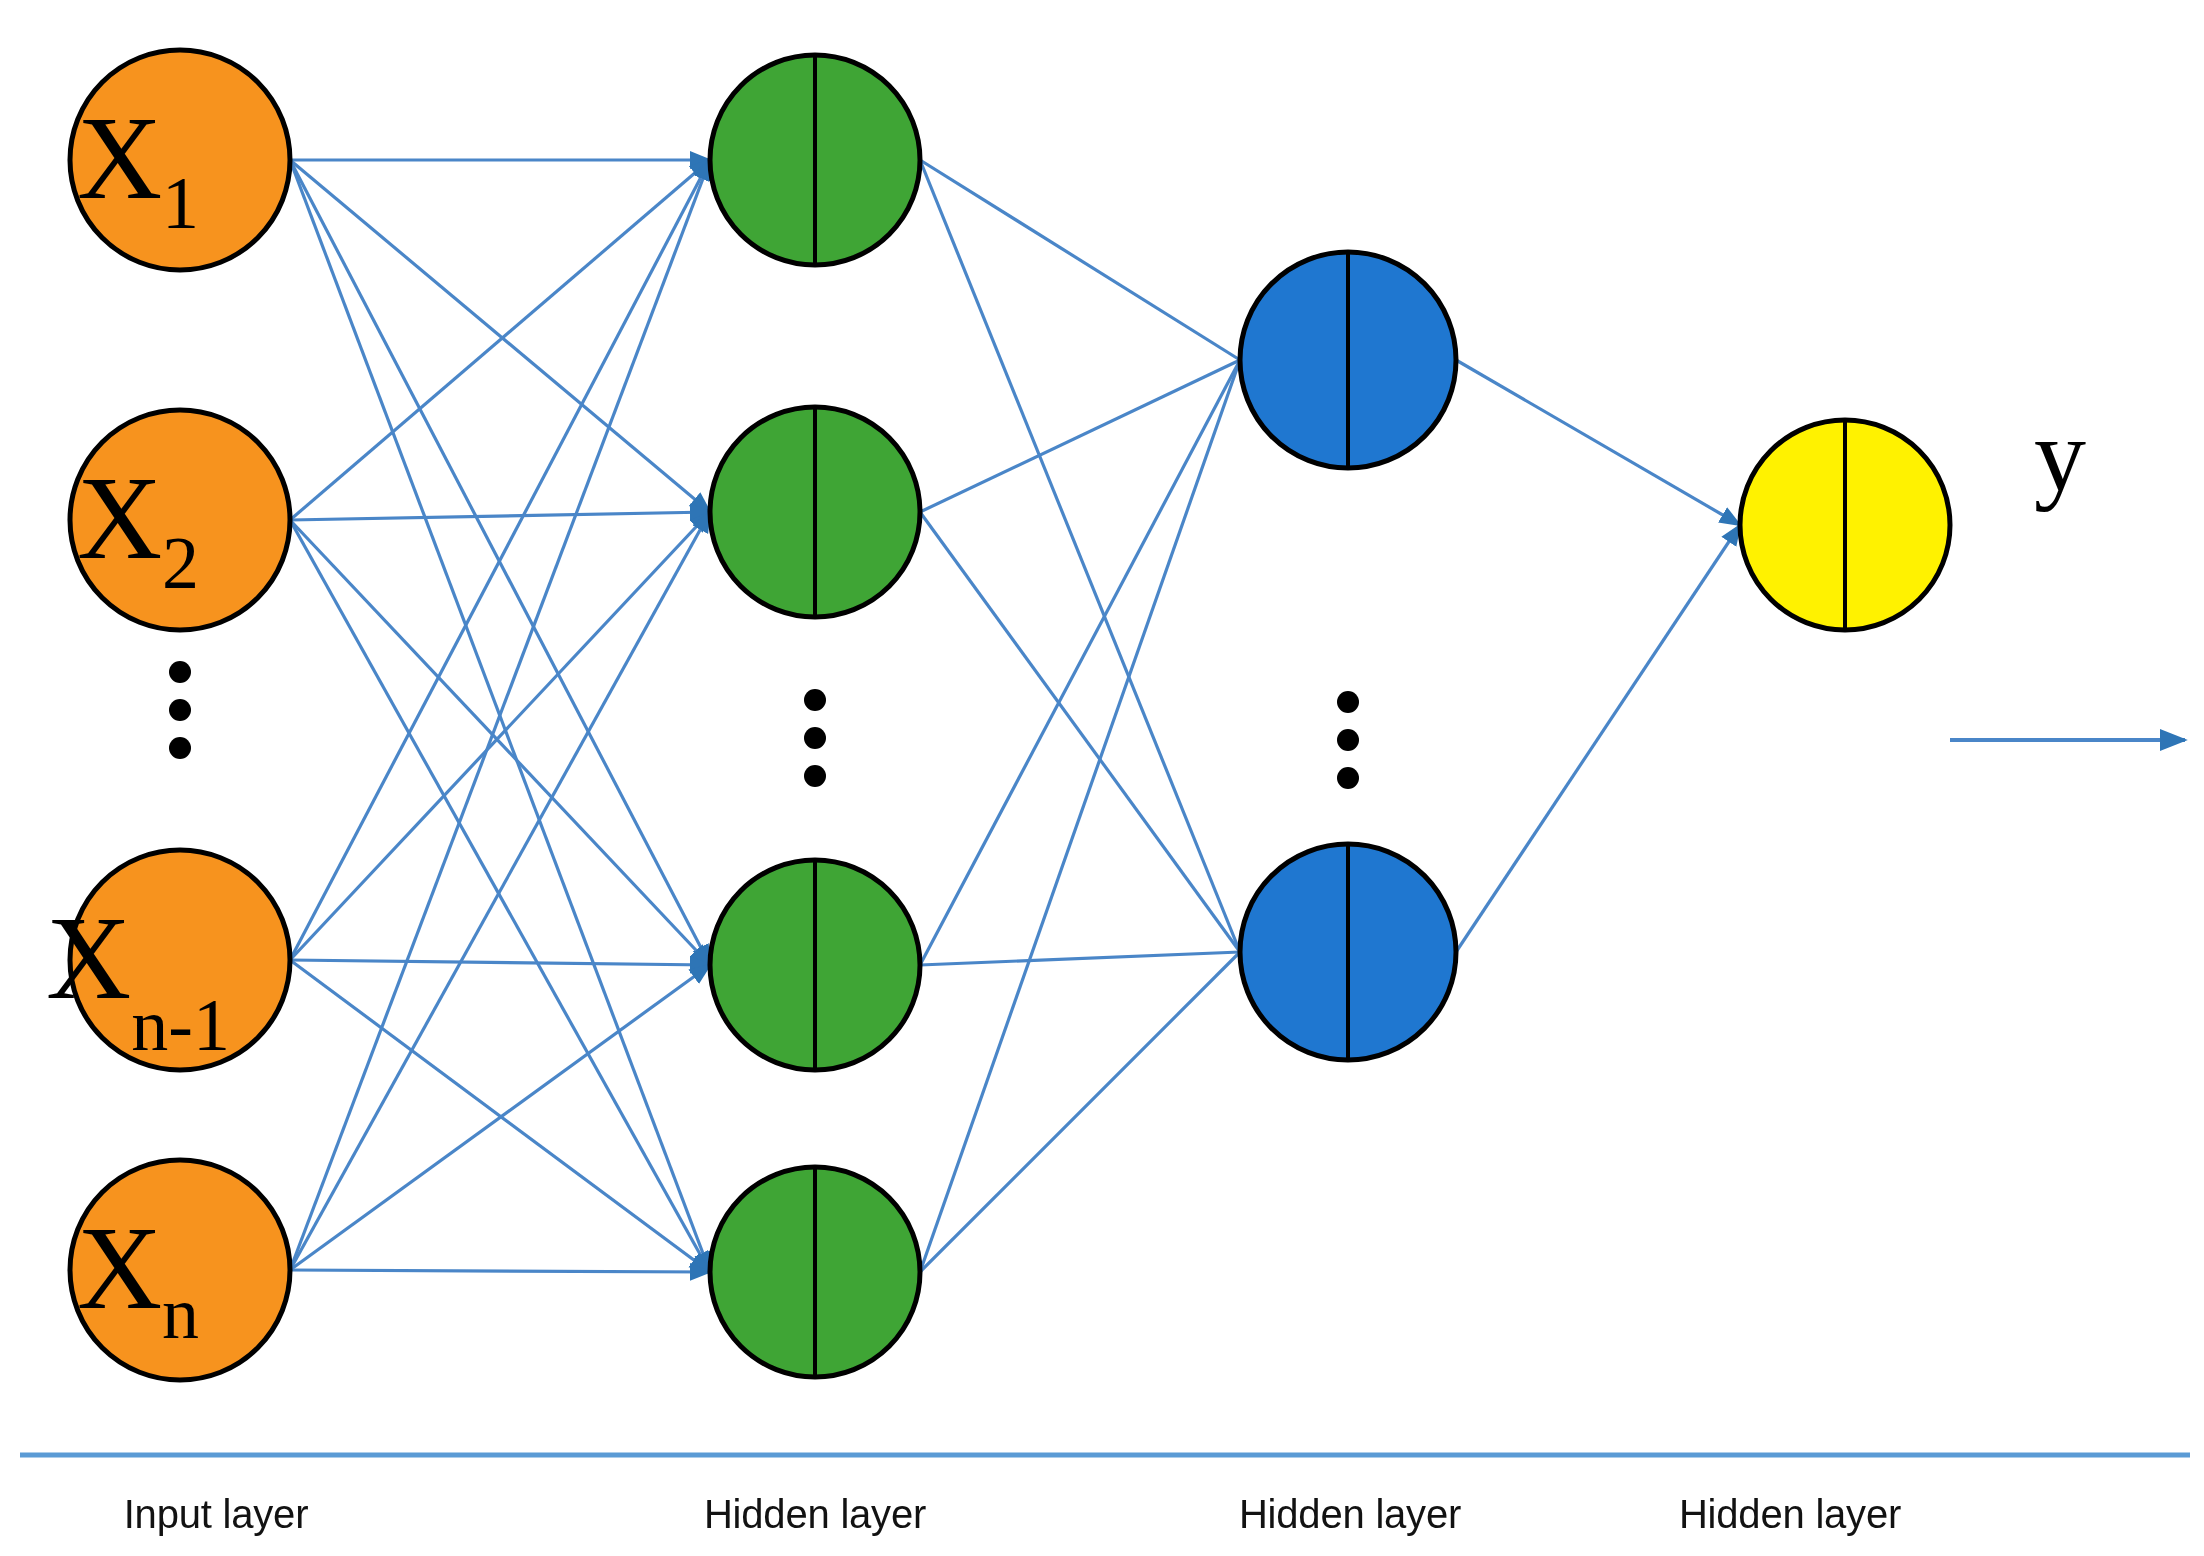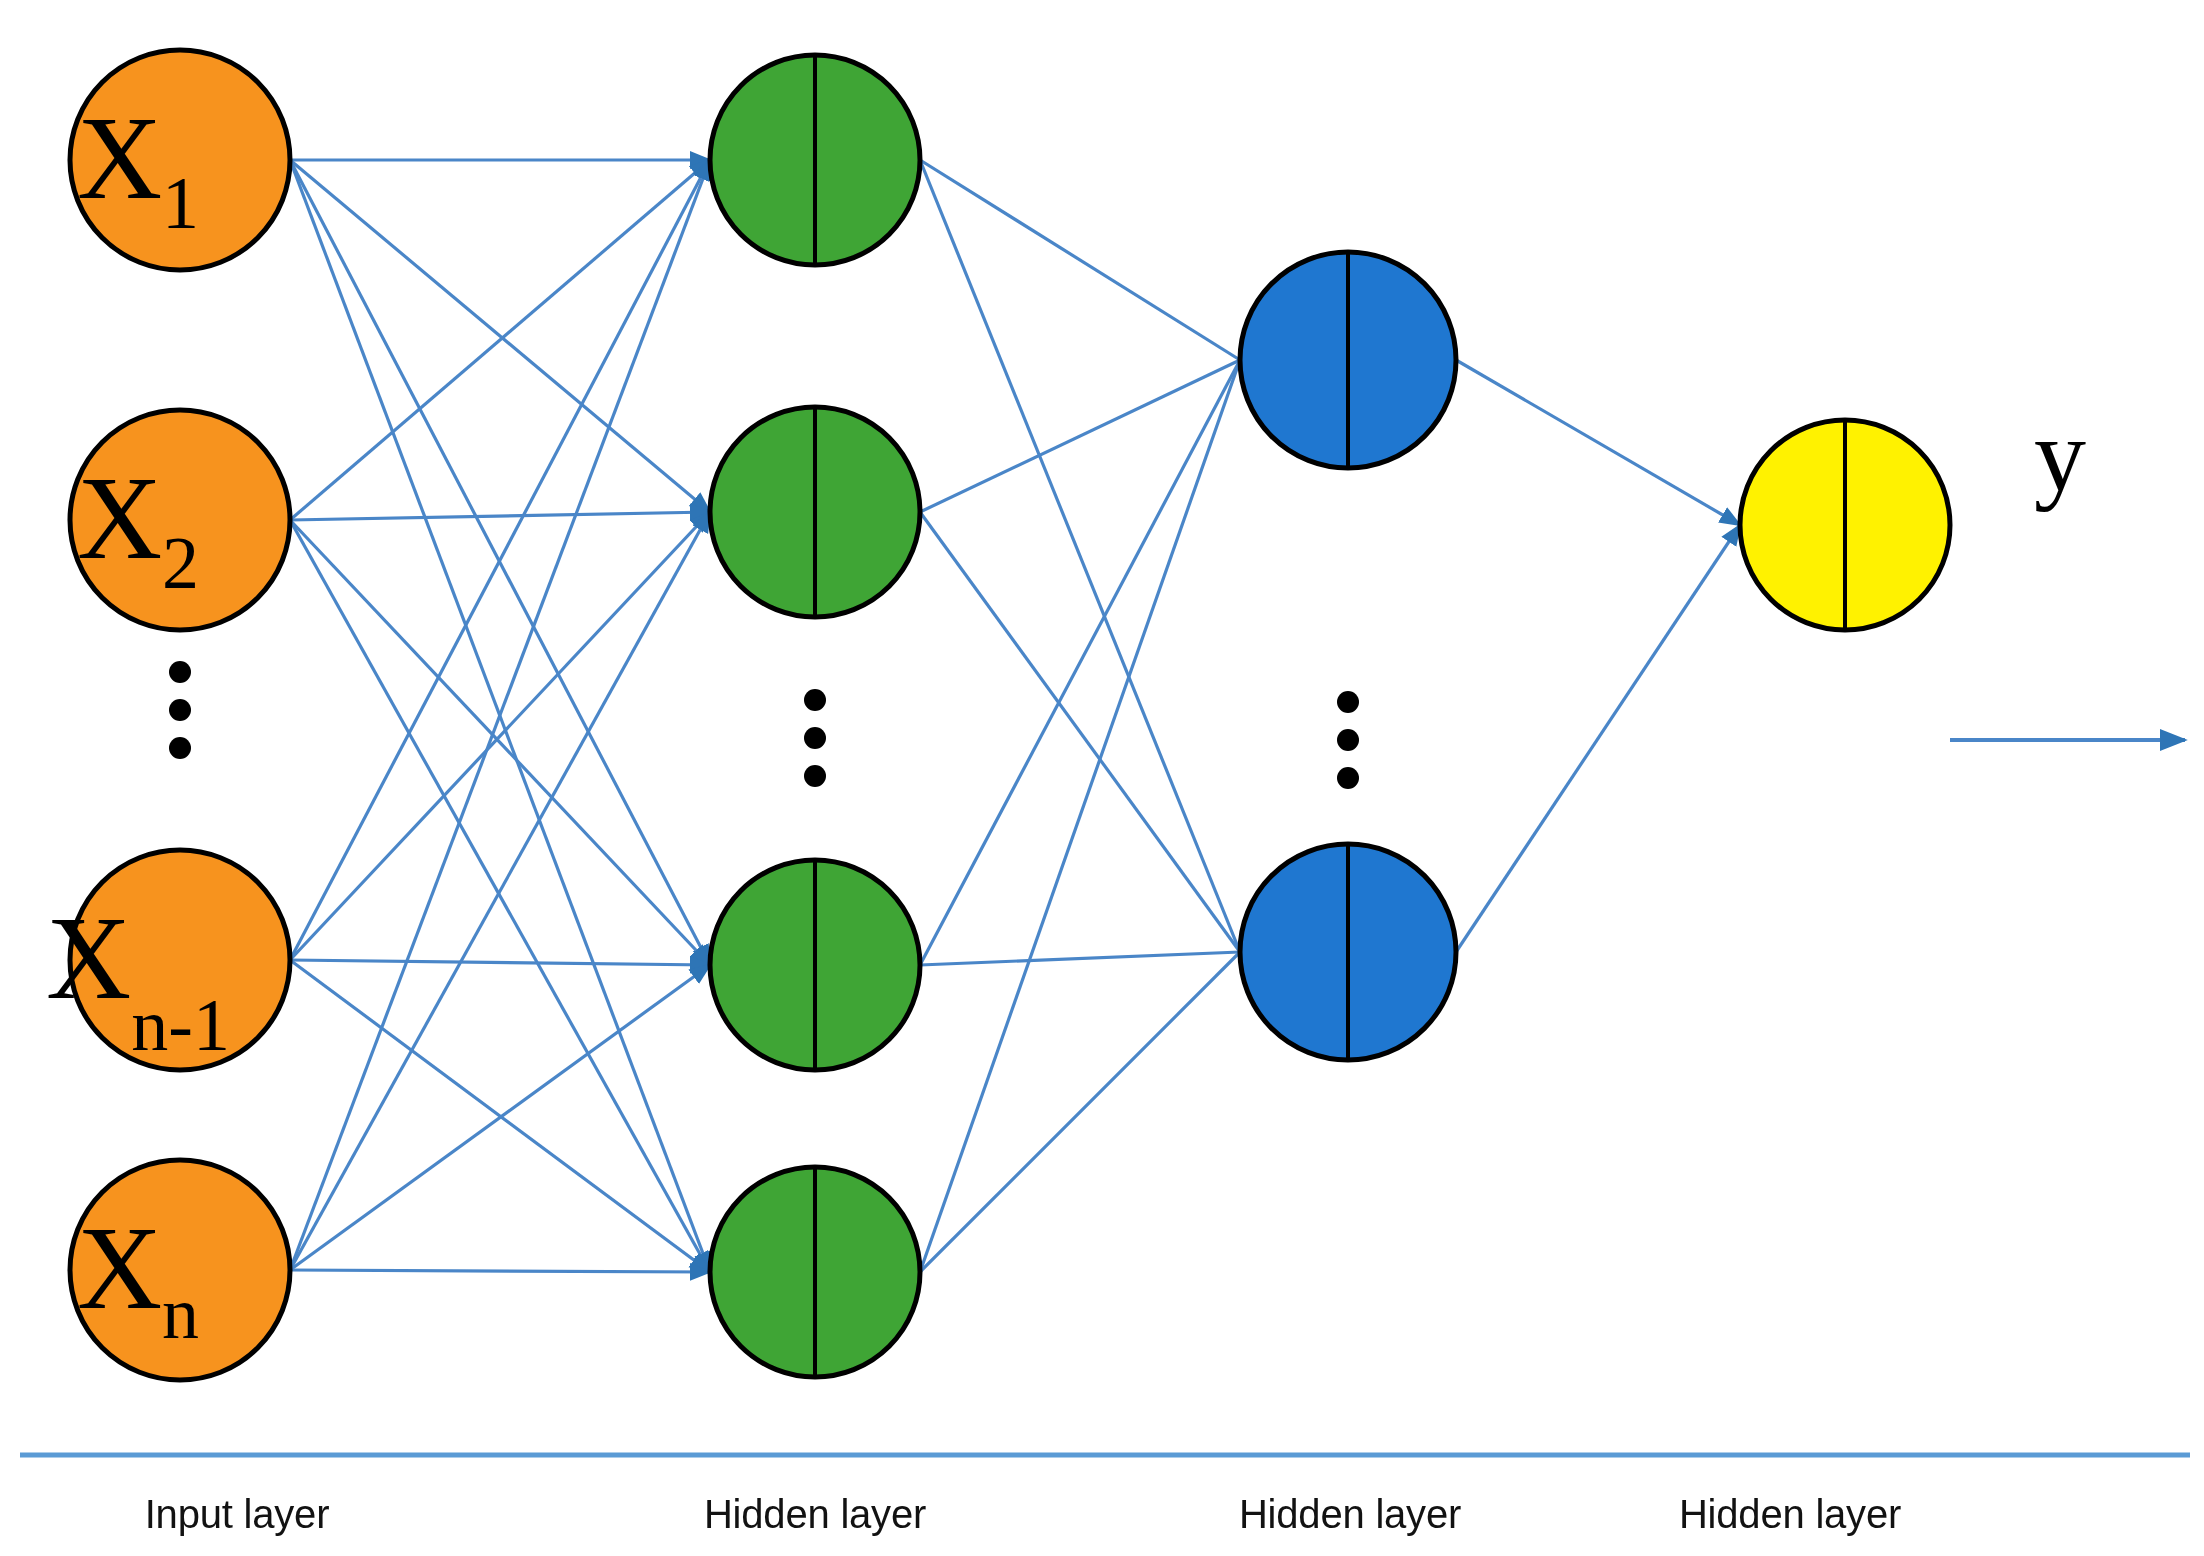--- a/index.html
+++ b/index.html
@@ -116,18 +116,18 @@
           <circle cx="1348" cy="778" r="11" fill="#000"></circle>
         </g>
       </g>
     <g id="extras">
         <line x1="1950" y1="740" x2="2185" y2="740" stroke="#4A86C8" stroke-width="4" marker-end="url(#ah)"></line>
         <text x="2060" y="490" text-anchor="middle" class="ylab">y</text>
         <line x1="20" y1="1455" x2="2190" y2="1455" stroke="#5B9BD5" stroke-width="5"></line>
       </g>
   </svg>
   <div id="labels">
-      <div class="layer-label" style="left: 237px; text-align: center;">Input layer</div>
+      <div class="layer-label" style="left: 216px; text-align: center;">Input layer</div>
       <div class="layer-label" style="left: 815px;">Hidden layer</div>
       <div class="layer-label" style="left: 1350px;">Hidden layer</div>
       <div class="layer-label" style="left: 1790px;">Hidden layer</div>
     </div>
 </div>
 
 </body></html>

